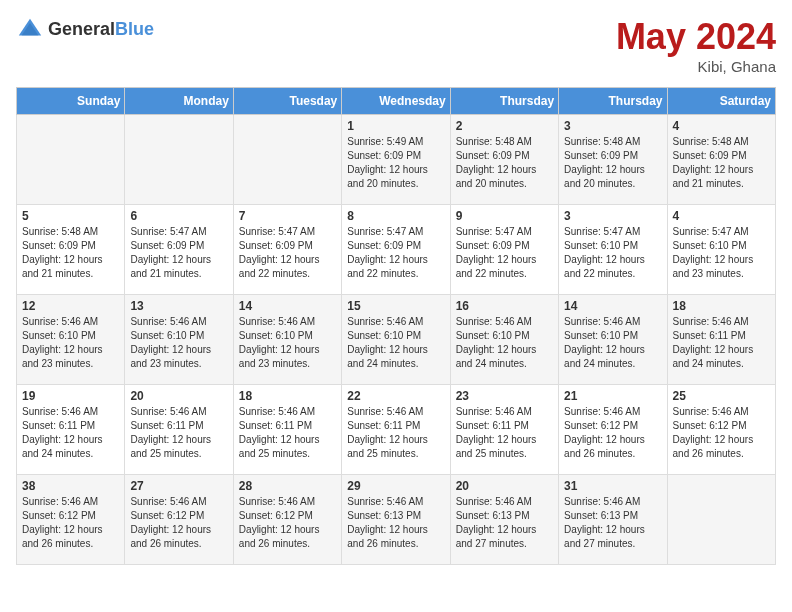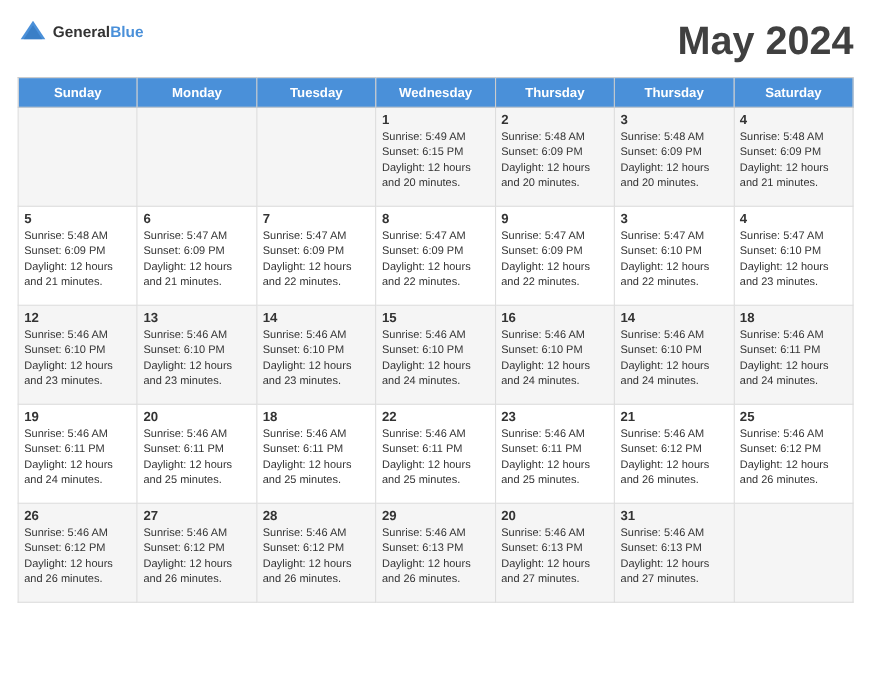--- a/index.html
+++ b/index.html
@@ -15,56 +15,56 @@
       justify-content: space-between;
       align-items: flex-start;
       margin-bottom: 12px;
     }
     .logo {
       display: flex;
       align-items: center;
       gap: 4px;
     }
     .logo-text {
-      font-size: 14px;
+      font-size: 18px;
       font-weight: bold;
       color: #333;
       line-height: 1.1;
     }
     .logo-text span {
       color: #4a90d9;
     }
     .logo-icon {
       width: 28px;
       height: 28px;
     }
     .title-block {
       text-align: right;
     }
     .month-title {
       font-size: 36px;
       font-weight: bold;
-      color: #404040;
+      color: #b91c1c;
     }
     .location {
       font-size: 15px;
       color: #555;
     }
     table {
       width: 100%;
       border-collapse: collapse;
       table-layout: fixed;
     }
     thead tr th {
       background-color: #4a90d9;
       color: #fff;
       font-size: 12px;
       font-weight: bold;
       padding: 6px 4px;
-      text-align: center;
+      text-align: right;
       border: 1px solid #ccc;
     }
     tbody tr td {
       vertical-align: top;
       border: 1px solid #ddd;
       padding: 4px 5px;
       font-size: 10.5px;
       color: #333;
       min-height: 80px;
       height: 90px;
@@ -95,20 +95,21 @@
     <svg class="logo-icon" viewBox="0 0 40 40">
       <polygon points="20,4 36,28 4,28" fill="#4a90d9"></polygon>
       <polygon points="20,10 32,28 8,28" fill="#2a6db5" opacity="0.5"></polygon>
     </svg>
     <div class="logo-text">
       <div>General<span>Blue</span></div>
     </div>
   </div>
   <div class="title-block">
     <div class="month-title">May 2024</div>
+    <div class="location">Kibi, Ghana</div>
   </div>
 </div>
 
 <table>
   <thead>
     <tr>
     <th>Sunday</th>
         <th>Monday</th>
         <th>Tuesday</th>
         <th>Wednesday</th>
@@ -118,21 +119,21 @@
       </tr>
   </thead>
   <tbody id="calendar-body">
   <tr>
         <td></td>
         <td></td>
         <td></td>
         <td>
           <span class="day-number">1</span>
           <div class="cell-content">Sunrise: 5:49 AM
-Sunset: 6:15 PM
+Sunset: 6:09 PM
 Daylight: 12 hours and 20 minutes.</div>
         </td>
         <td>
           <span class="day-number">2</span>
           <div class="cell-content">Sunrise: 5:48 AM
 Sunset: 6:09 PM
 Daylight: 12 hours and 20 minutes.</div>
         </td>
         <td>
           <span class="day-number">3</span>
@@ -274,21 +275,21 @@
         </td>
         <td>
           <span class="day-number">25</span>
           <div class="cell-content">Sunrise: 5:46 AM
 Sunset: 6:12 PM
 Daylight: 12 hours and 26 minutes.</div>
         </td>
       </tr>
       <tr>
         <td>
-          <span class="day-number">26</span>
+          <span class="day-number">38</span>
           <div class="cell-content">Sunrise: 5:46 AM
 Sunset: 6:12 PM
 Daylight: 12 hours and 26 minutes.</div>
         </td>
         <td>
           <span class="day-number">27</span>
           <div class="cell-content">Sunrise: 5:46 AM
 Sunset: 6:12 PM
 Daylight: 12 hours and 26 minutes.</div>
         </td>

